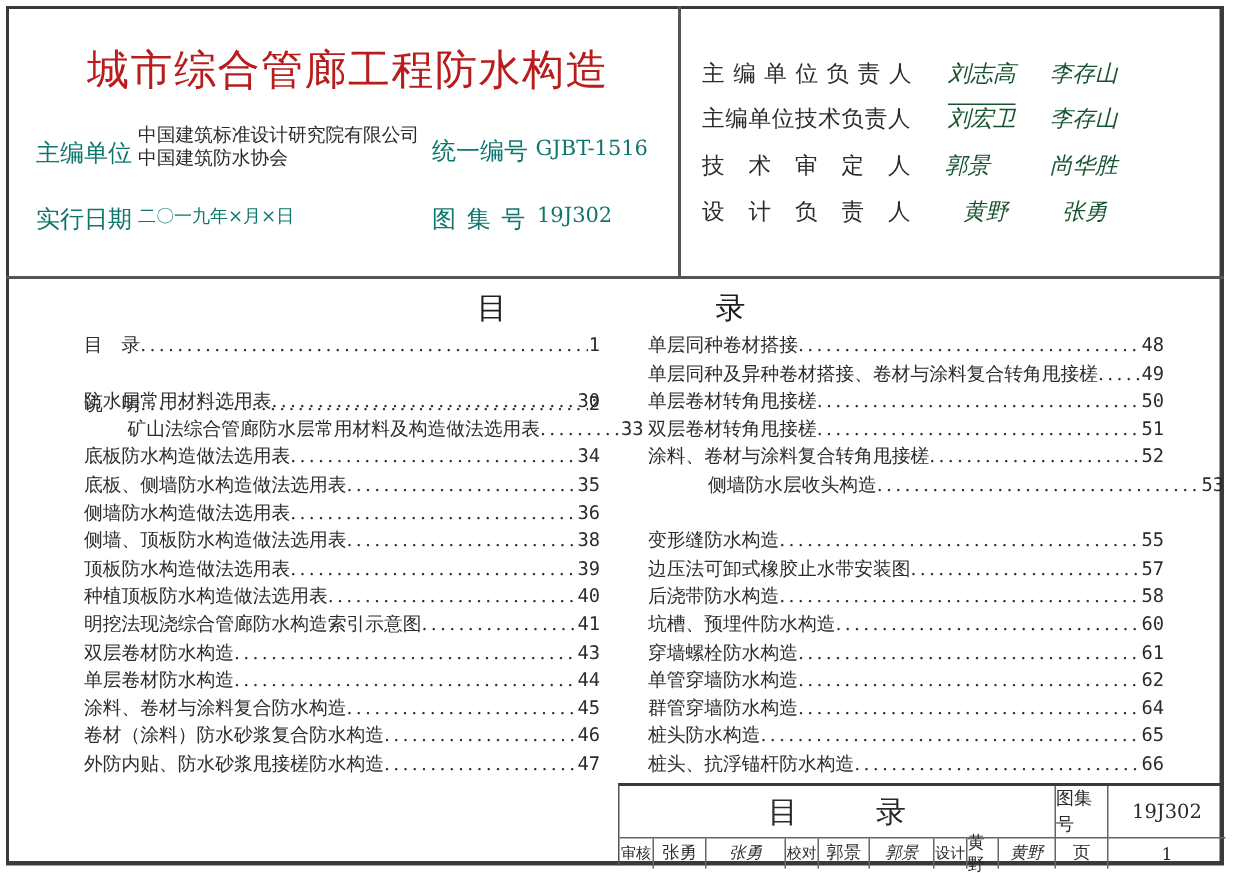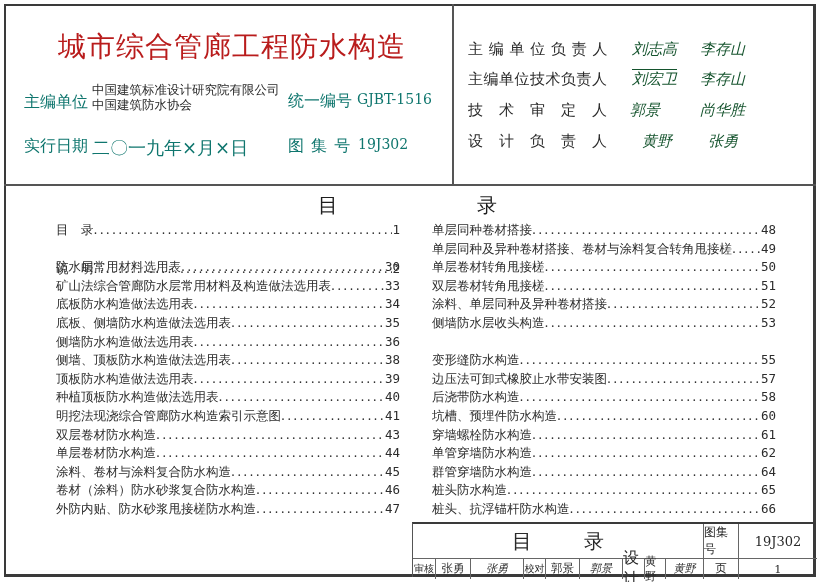--- a/index.html
+++ b/index.html
@@ -42,21 +42,21 @@
 <div class="abs main-title">城市综合管廊工程防水构造</div>
 
 <div class="abs lbl" style="left:24px;top:92px;">主编单位</div>
 <div class="abs sm" style="left:92px;top:82px;">中国建筑标准设计研究院有限公司</div>
 <div class="abs sm" style="left:92px;top:97px;">中国建筑防水协会</div>
 
 <div class="abs lbl" style="left:288px;top:91px;">统一编号</div>
 <div class="abs lbl" style="left:357px;top:91px;font-size:14px;">GJBT-1516</div>
 
 <div class="abs lbl" style="left:24px;top:136px;">实行日期</div>
-<div class="abs lbl" style="left:92px;top:136px;font-size:18px;">二〇一九年×月×日</div>
+<div class="abs lbl" style="left:92px;top:136px;font-size:12px;">二〇一九年×月×日</div>
 
 <div class="abs lbl" style="left:288px;top:136px;letter-spacing:1px;">图 集 号</div>
 <div class="abs lbl" style="left:358px;top:136px;font-size:14px;">19J302</div>
 
 <div class="abs resp-row" style="top:40px;">主 编 单 位 负 责 人</div>
 <div class="abs sig" style="left:632px;top:40px;">刘志高</div>
 <div class="abs sig" style="left:700px;top:40px;">李存山</div>
 
 <div class="abs resp-row" style="top:70px;">主编单位技术负责人</div>
 <div class="abs sig" style="left:632px;top:70px;text-decoration:overline;">刘宏卫</div>
@@ -82,21 +82,21 @@
   <div class="toc-row" style="top:18.6px;width:344px;margin-top:20px;">
       <span class="t">说　明</span>
       <span class="d"></span>
       <span class="p">2</span>
     </div>
   <div class="toc-row" style="top:37.2px;width:344px;">
       <span class="t">防水层常用材料选用表 </span>
       <span class="d"></span>
       <span class="p">30</span>
     </div>
-  <div class="toc-row" style="top:55.8px;width:344px;">
+  <div class="toc-row" style="top:55.8px;width:344px;margin-left:29px;">
       <span class="t">矿山法综合管廊防水层常用材料及构造做法选用表 </span>
       <span class="d"></span>
       <span class="p">33</span>
     </div>
   <div class="toc-row" style="top:74.4px;width:344px;">
       <span class="t">底板防水构造做法选用表</span>
       <span class="d"></span>
       <span class="p">34</span>
     </div>
   <div class="toc-row" style="top:93px;width:344px;">
@@ -171,25 +171,25 @@
       <span class="t">单层卷材转角甩接槎</span>
       <span class="d"></span>
       <span class="p">50</span>
     </div>
   <div class="toc-row" style="top:55.8px;width:344px;">
       <span class="t">双层卷材转角甩接槎</span>
       <span class="d"></span>
       <span class="p">51</span>
     </div>
   <div class="toc-row" style="top:74.4px;width:344px;">
-      <span class="t">涂料、单层同种及异种卷材搭接</span>
+      <span class="t">涂料、卷材与涂料复合转角甩接槎</span>
       <span class="d"></span>
       <span class="p">52</span>
     </div>
-  <div class="toc-row" style="top:93px;width:344px;">
+  <div class="toc-row" style="top:93px;width:344px;margin-left:40px;">
       <span class="t">侧墙防水层收头构造</span>
       <span class="d"></span>
       <span class="p">53</span>
     </div>
   <div class="toc-row" style="top:130.2px;width:344px;">
       <span class="t">变形缝防水构造 </span>
       <span class="d"></span>
       <span class="p">55</span>
     </div>
   <div class="toc-row" style="top:148.8px;width:344px;">
@@ -252,20 +252,20 @@
   <div class="tb-cell" style="left:23px;top:35px;width:34px;height:19px;">张勇</div>
   <div class="vl" style="left:57px;top:35px;height:20px;"></div>
   <div class="tb-cell sig" style="left:58px;top:35px;width:52px;height:19px;font-size:11px;">张勇</div>
   <div class="vl" style="left:110px;top:35px;height:20px;"></div>
   <div class="tb-cell" style="left:111px;top:35px;width:21px;height:19px;font-size:10px;">校对</div>
   <div class="vl" style="left:132px;top:35px;height:20px;"></div>
   <div class="tb-cell" style="left:133px;top:35px;width:33px;height:19px;">郭景</div>
   <div class="vl" style="left:166px;top:35px;height:20px;"></div>
   <div class="tb-cell sig" style="left:167px;top:35px;width:42px;height:19px;font-size:11px;">郭景</div>
   <div class="vl" style="left:209px;top:35px;height:20px;"></div>
-  <div class="tb-cell" style="left:210px;top:35px;width:21px;height:19px;font-size:16px;">设计</div>
+  <div class="tb-cell" style="left:210px;top:35px;width:21px;height:19px;font-size:10px;">设计</div>
   <div class="vl" style="left:231px;top:35px;height:20px;"></div>
   <div class="tb-cell" style="left:232px;top:35px;width:20px;height:19px;">黄野</div>
   <div class="vl" style="left:252px;top:35px;height:20px;"></div>
   <div class="tb-cell sig" style="left:253px;top:35px;width:37px;height:19px;font-size:11px;">黄野</div>
   <div class="tb-cell" style="left:291px;top:35px;width:34px;height:19px;">页</div>
   <div class="tb-cell" style="left:326px;top:35px;width:78px;height:19px;">1</div>
 </div>
 
 </body></html>

